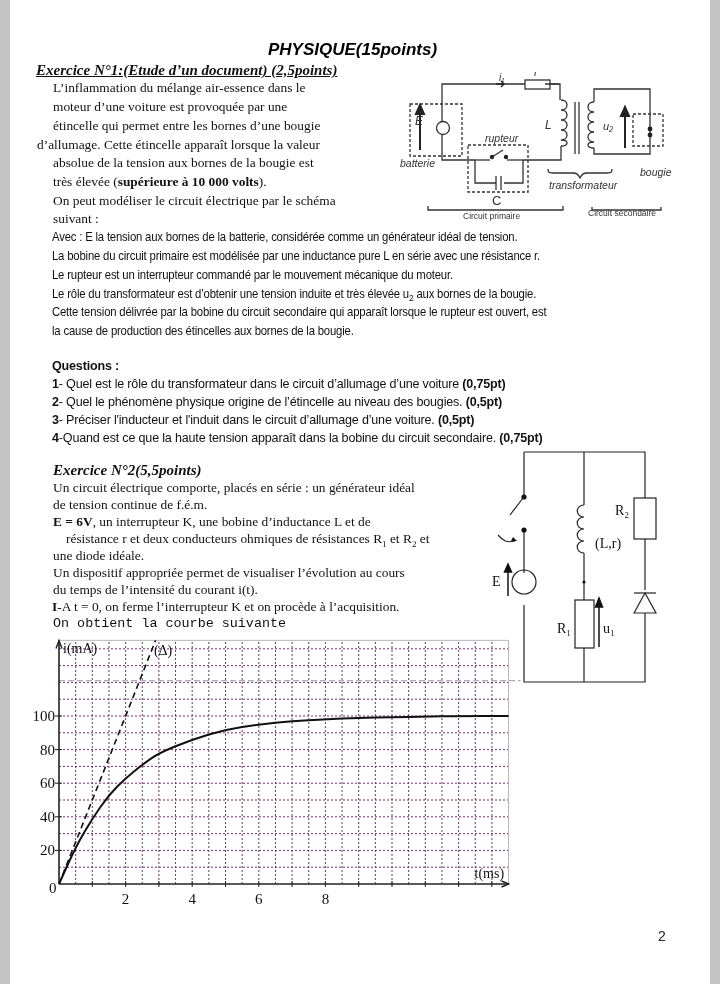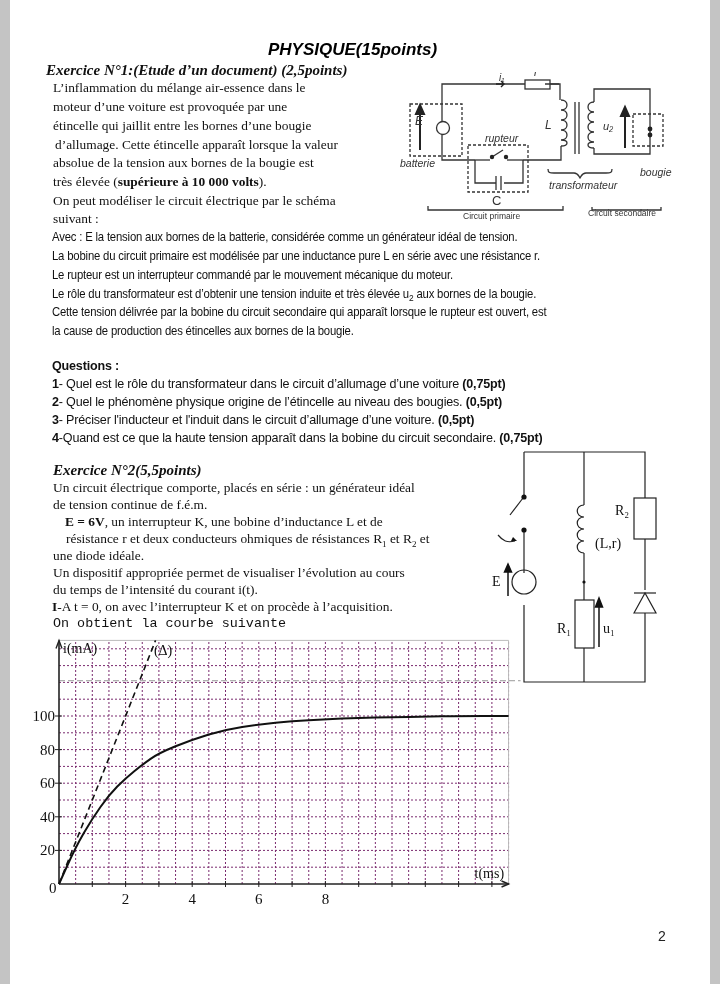--- a/index.html
+++ b/index.html
@@ -14,25 +14,25 @@
   svg text { font-family: "Liberation Sans", sans-serif; }
   .pagenum { position: absolute; left: 648px; top: 928px; font-family: "Liberation Sans", sans-serif; font-size: 14px; color: #222; }
 </style>
 </head>
 <body>
 
 <div class="page">
 
   <div class="title">PHYSIQUE(15points)</div>
 
-  <div class="t ex" style="left:36px; top:62px;">Exercice N°1:(Etude d’un document) (2,5points)</div>
+  <div class="t ex" style="left:26px; top:62px;text-decoration:underline;">Exercice N°1:(Etude d’un document) (2,5points)</div>
   <div class="t" style="left:43px; top:80px;text-align:right;"> L’inflammation du mélange air-essence dans le</div>
   <div class="t" style="left:43px; top:99px;"> moteur d’une voiture est provoquée par une</div>
-  <div class="t" style="left:43px; top:118px;">étincelle qui jaillit entre les bornes d’une bougie</div>
-  <div class="t" style="left:45px; top:137px;">d’allumage. Cette étincelle apparaît lorsque la valeur</div>
+  <div class="t" style="left:43px; top:118px;">étincelle qui permet entre les bornes d’une bougie</div>
+  <div class="t" style="left:27px; top:137px;">d’allumage. Cette étincelle apparaît lorsque la valeur</div>
   <div class="t" style="left:43px; top:155px;">absolue de la tension aux bornes de la bougie est</div>
   <div class="t" style="left:43px; top:174px;">
     <span>très élevée (</span><span class="b">supérieure à 10 000 volts</span><span>).</span>
   </div>
   <div class="t" style="left:43px; top:193px;">On peut modéliser le circuit électrique par le schéma</div>
   <div class="t" style="left:43px; top:211px;">suivant :</div>
 
   <svg style="position:absolute; left:385px; top:72px;" width="285" height="152" viewBox="0 0 285 152">
     <g stroke="#333" stroke-width="1.3" fill="none">
 
@@ -111,26 +111,26 @@
 
   <div class="t b q cond" style="left:42px; top:358px;">Questions :</div>
   <div class="t q cond" style="left:42px; top:376px;"><span class="b">1</span><span>- Quel est le rôle du transformateur dans le circuit d’allumage d’une voiture </span><span class="b">(0,75pt)</span></div>
   <div class="t q cond" style="left:42px; top:394px;"><span class="b">2</span><span>- Quel le phénomène physique origine de l’étincelle au niveau des bougies. </span><span class="b">(0,5pt)</span></div>
   <div class="t q cond" style="left:42px; top:412px;"><span class="b">3</span><span>- Préciser l'inducteur et l'induit dans le circuit d’allumage d’une voiture. </span><span class="b">(0,5pt)</span></div>
   <div class="t q cond" style="left:42px; top:430px;"><span class="b">4</span><span>-Quand est ce que la haute tension apparaît dans la bobine du circuit secondaire. </span><span class="b">(0,75pt)</span></div>
 
   <div class="t ex" style="left:43px; top:462px;">Exercice N°2(5,5points)</div>
   <div class="t" style="left:43px; top:480px;"> Un circuit électrique comporte, placés en série : un générateur idéal</div>
   <div class="t" style="left:43px; top:497px;"> de tension continue de f.é.m.</div>
-  <div class="t" style="left:55px; top:514px;"><span class="b"> E = 6V</span><span>, un interrupteur K, une bobine d’inductance L et de</span></div>
+  <div class="t" style="left:43px; top:514px;"><span class="b"> E = 6V</span><span>, un interrupteur K, une bobine d’inductance L et de</span></div>
   <div class="t" style="left:43px; top:531px;margin-left:13px;"><span> résistance r  et deux conducteurs ohmiques de résistances R</span><sub style="font-size:9px;">1</sub><span> et R</span><sub style="font-size:9px;">2</sub><span> et</span></div>
   <div class="t" style="left:43px; top:548px;"> une diode idéale.</div>
   <div class="t" style="left:43px; top:582px;"> du temps de l’intensité du courant i(t).</div>
   <div class="t" style="left:43px; top:565px;"> Un dispositif appropriée permet de visualiser l’évolution  au cours</div>
-  <div class="t" style="left:42px; top:599px;"><span class="b">I</span><span>-A t = 0, on avec l’interrupteur K et on procède à l’acquisition.</span></div>
+  <div class="t" style="left:42px; top:599px;"><span class="b">I</span><span>-A t = 0, on ferme l’interrupteur K et on procède à l’acquisition.</span></div>
   <div class="t" style="left:43px; top:616px;font-family:Liberation Mono, monospace;">   On obtient la courbe suivante</div>
 
   <svg style="position:absolute; left:475px; top:445px;" width="200" height="245" viewBox="0 0 200 245">
     <g stroke="#222" stroke-width="1.2" fill="none">
       <path d="M39 7 H160 V53"></path>
       <path d="M160 94 V145"></path>
       <path d="M160 168 V237 H39 V160"></path>
       <path d="M39 7 V52"></path>
       <path d="M39 85 V128"></path>
       <path d="M25 70 L38 53"></path>

